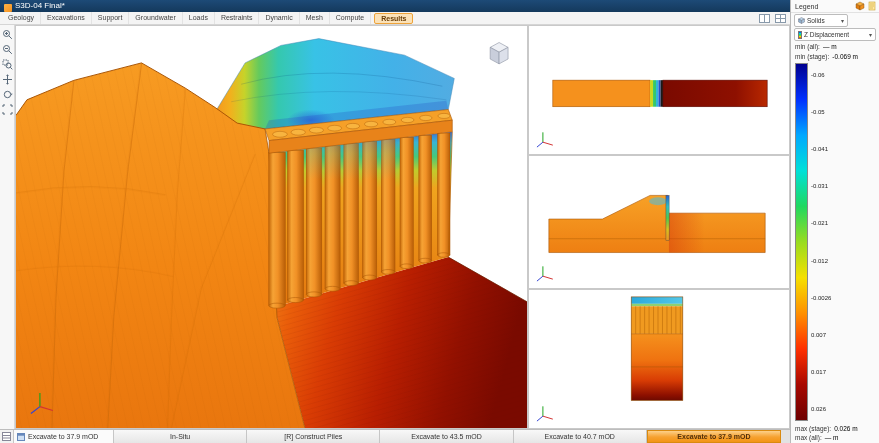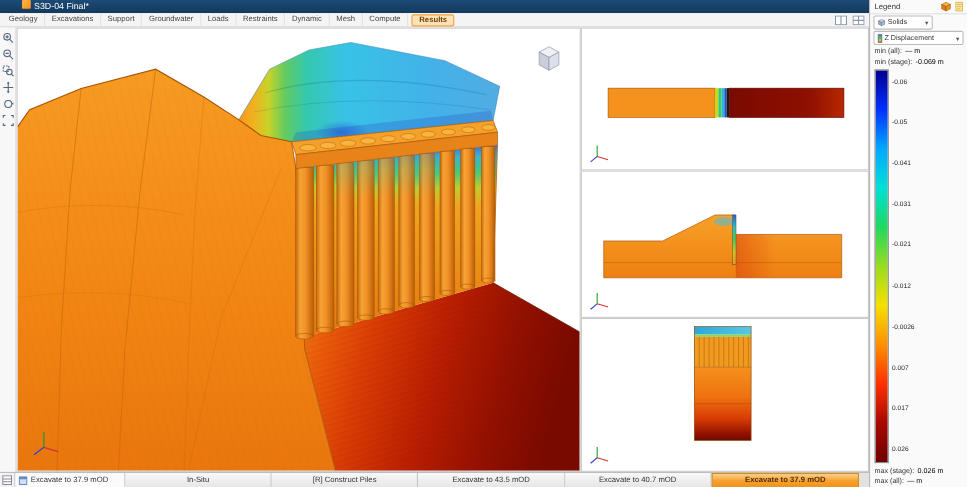--- a/index.html
+++ b/index.html
@@ -1,20 +1,20 @@
 <!DOCTYPE html>
 <html><head>
 <meta charset="utf-8">
 <style>
   html,body{margin:0;padding:0}
   *{box-sizing:border-box}
   body{width:879px;height:443px;position:relative;font-family:"Liberation Sans",sans-serif;background:#fff;overflow:hidden}
 
   
-  #titlebar{position:absolute;left:0;top:0;width:790px;height:12px;background:linear-gradient(#1d4a77,#14395c);color:#fff;display:flex;align-items:flex-start;gap:3px;padding:0 20px;font-size:8px;line-height:12px}
+  #titlebar{position:absolute;left:0;top:0;width:790px;height:12px;background:linear-gradient(#1d4a77,#14395c);color:#fff;display:flex;align-items:flex-end;gap:3px;padding:0 4px;font-size:8px;line-height:12px}
   .app-icon{width:8px;height:8px;background:linear-gradient(135deg,#ffb347,#f6921e);border-radius:1px;flex:0 0 auto}
 
   
   #ribbon{position:absolute;left:0;top:12px;width:790px;height:13px;background:#f4f4f4;border-bottom:1px solid #d5d5d5;display:flex;align-items:center;font-size:7px;color:#444;padding-left:2px}
   .rtab{padding:0 6px;height:12px;line-height:12px;border-right:1px solid #e3e3e3;white-space:nowrap;cursor:default}
   .rtab.active{background:#fbe2b8;border:1px solid #eea339;border-radius:2px;height:11px;line-height:9px;color:#6b3e06;margin:0 3px;font-weight:bold}
   .ribbon-spacer{flex:1}
   .ricon{width:13px;height:10px;margin-right:3px;display:flex;align-items:center;justify-content:center}
 
   

